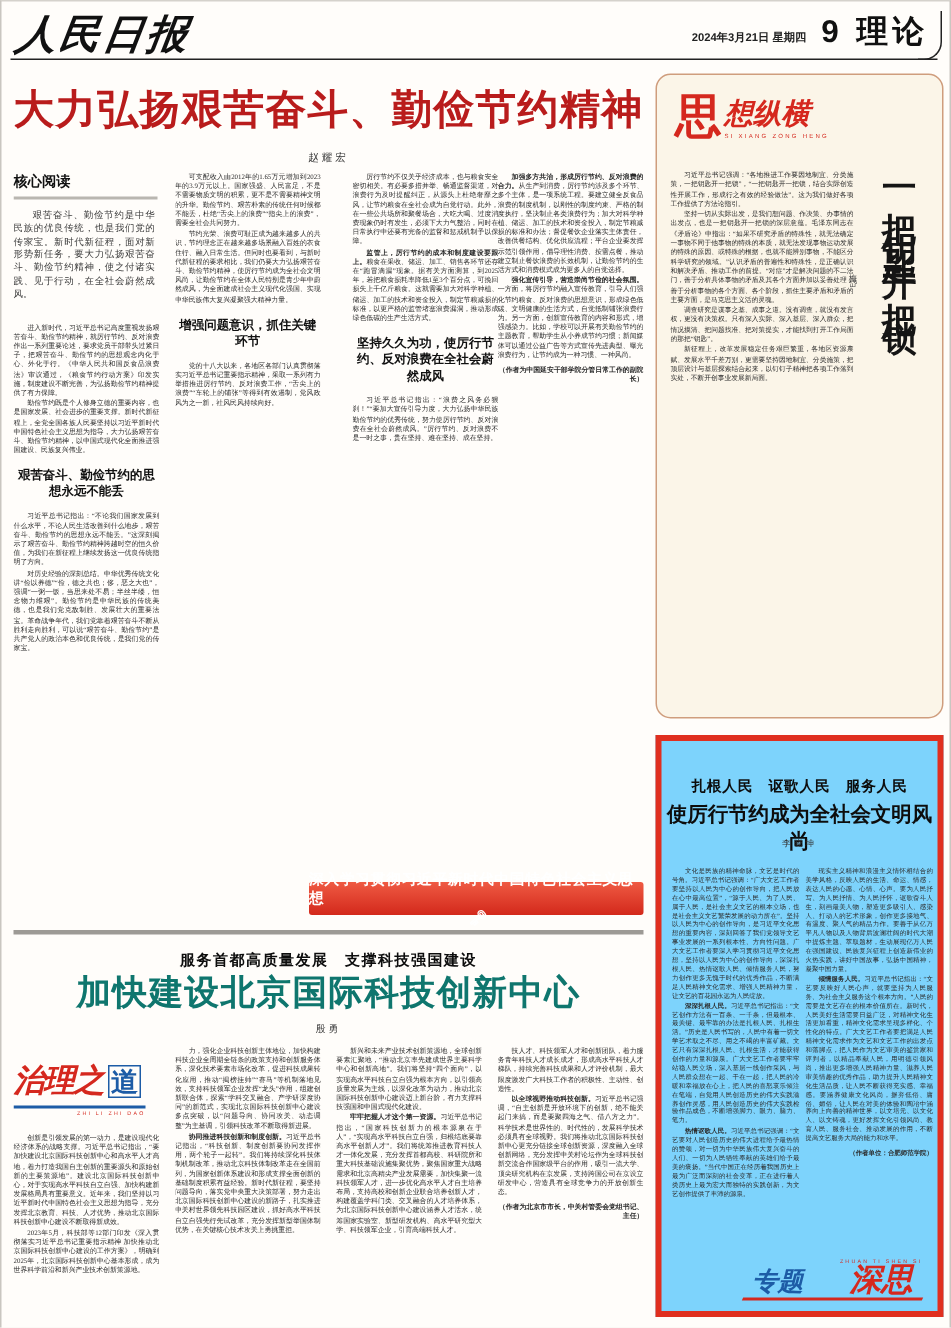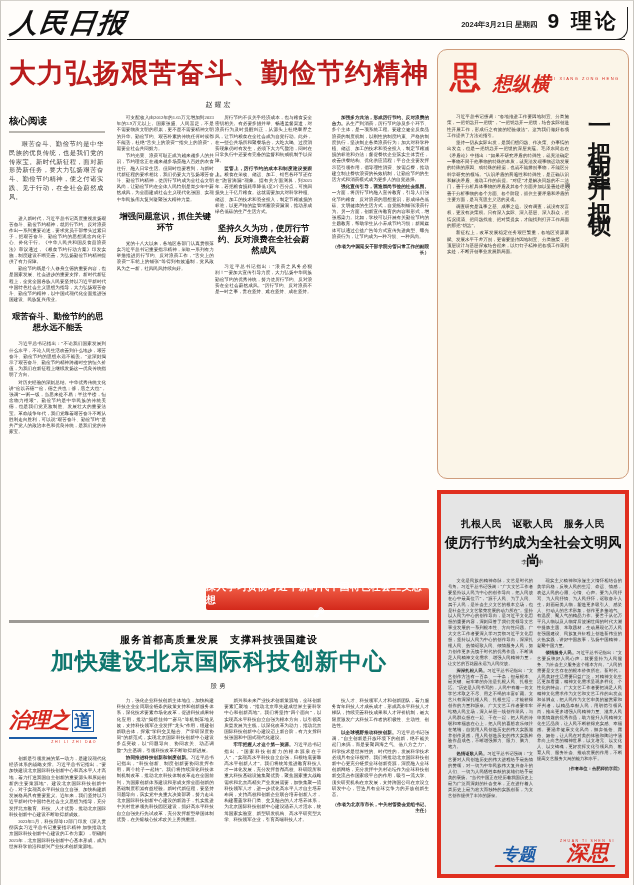--- a/index.html
+++ b/index.html
@@ -30,52 +30,52 @@
 
   
   .main{position:absolute;left:8px;top:46px;width:420px;height:572px;}
   .main h1{position:absolute;left:0;top:8px;width:100%;margin:0;text-align:center;
            font-family:"Liberation Sans",sans-serif;font-size:27px;font-weight:900;letter-spacing:1px;color:#b91c1c;}
   .byline{position:absolute;width:100%;text-align:center;font-size:7px;color:#333;letter-spacing:2px;}
   .main .byline{top:53px;}
   .col{position:absolute;top:68px;width:97.2px;overflow:hidden;}
   .c1{left:0;height:502px;}
   .c2{left:107.6px;height:502px;}
-  .c3{left:206px;height:466px;}
+  .c3{left:226px;height:466px;}
   .c4{left:322.8px;height:466px;}
 
   .core{margin-bottom:14px;}
   .core-label{font-family:"Liberation Sans",sans-serif;font-weight:700;font-size:9.5px;margin-bottom:3px;color:#111;}
   .core-rule{height:2px;background:#b9b6b0;width:96px;margin-bottom:7px;}
   .core-text{font-size:6.3px;line-height:8.8px;color:#3b3b3b;text-indent:2em;text-align:justify;padding-right:3px;}
 
   .banner{position:absolute;left:197px;top:541px;width:223px;height:22px;border-radius:2px;
           background:linear-gradient(180deg,#ef5a43,#d3291b);color:#fff;display:flex;align-items:center;justify-content:center;
           font-family:"Liberation Sans",sans-serif;font-weight:700;font-size:9.8px;letter-spacing:0.5px;flex-direction:column;}
   .banner .key{margin-left:3px;font-size:10px;}
 
   .divider{position:absolute;left:8px;top:619px;width:420px;height:2.5px;background:#9d9a95;}
 
   
   .sxzh{position:absolute;left:436px;top:48px;width:192px;height:430px;background:var(--cream);
         border:1px solid #cf9d7d;border-radius:10px;}
   .sx-logo{position:absolute;left:12px;top:12px;display:flex;align-items:flex-end;}
   .sx-big{font-size:31px;font-weight:900;color:var(--red);font-family:"Liberation Serif",serif;line-height:1;}
-  .sx-rest{display:flex;flex-direction:row;margin-left:12px;}
+  .sx-rest{display:flex;flex-direction:column;margin-left:2px;}
   .sx-rest-main{font-size:19px;font-weight:900;font-style:italic;color:var(--red);line-height:1;}
   .sx-sub{font-size:4px;letter-spacing:1.5px;color:var(--red);margin-top:2px;font-family:"Liberation Sans",sans-serif;}
   .sx-body{position:absolute;left:9px;top:64px;width:122px;height:352px;overflow:hidden;}
   .sx-body .blk{font-size:4.5px;line-height:6.3px;}
   .sx-title{position:absolute;right:12px;top:62px;height:356px;writing-mode:vertical-rl;
             font-family:"Liberation Sans",sans-serif;font-weight:900;font-size:23px;letter-spacing:12px;color:#151515;}
   .sx-author{position:absolute;right:56px;top:128px;writing-mode:vertical-rl;font-size:5.5px;
              letter-spacing:3px;color:#444;}
 
   
-  .redbox{position:absolute;left:436px;top:489px;width:192px;height:388px;background:#e5e5e5;
+  .redbox{position:absolute;left:436px;top:489px;width:192px;height:388px;background:#7dd3fc;
           border:4px solid var(--border-red);}
   .rb-kicker{position:absolute;top:24px;width:100%;text-align:center;font-family:"Liberation Sans",sans-serif;
              font-weight:900;font-size:9.8px;letter-spacing:0.5px;color:#0d0d0d;}
   .rb-title{position:absolute;top:40px;width:100%;margin:0;text-align:center;font-family:"Liberation Sans",sans-serif;
             font-weight:900;font-size:13.6px;color:#0d0d0d;}
   .rb-author{position:absolute;top:64px;width:100%;text-align:center;font-size:5.8px;letter-spacing:2px;color:#333;}
   .rb-col{position:absolute;top:84px;width:85px;height:258px;overflow:hidden;}
   .rb-col .blk{font-size:4.3px;line-height:5.9px;}
   .rb1{left:7px;}
   .rb2{left:96px;}

